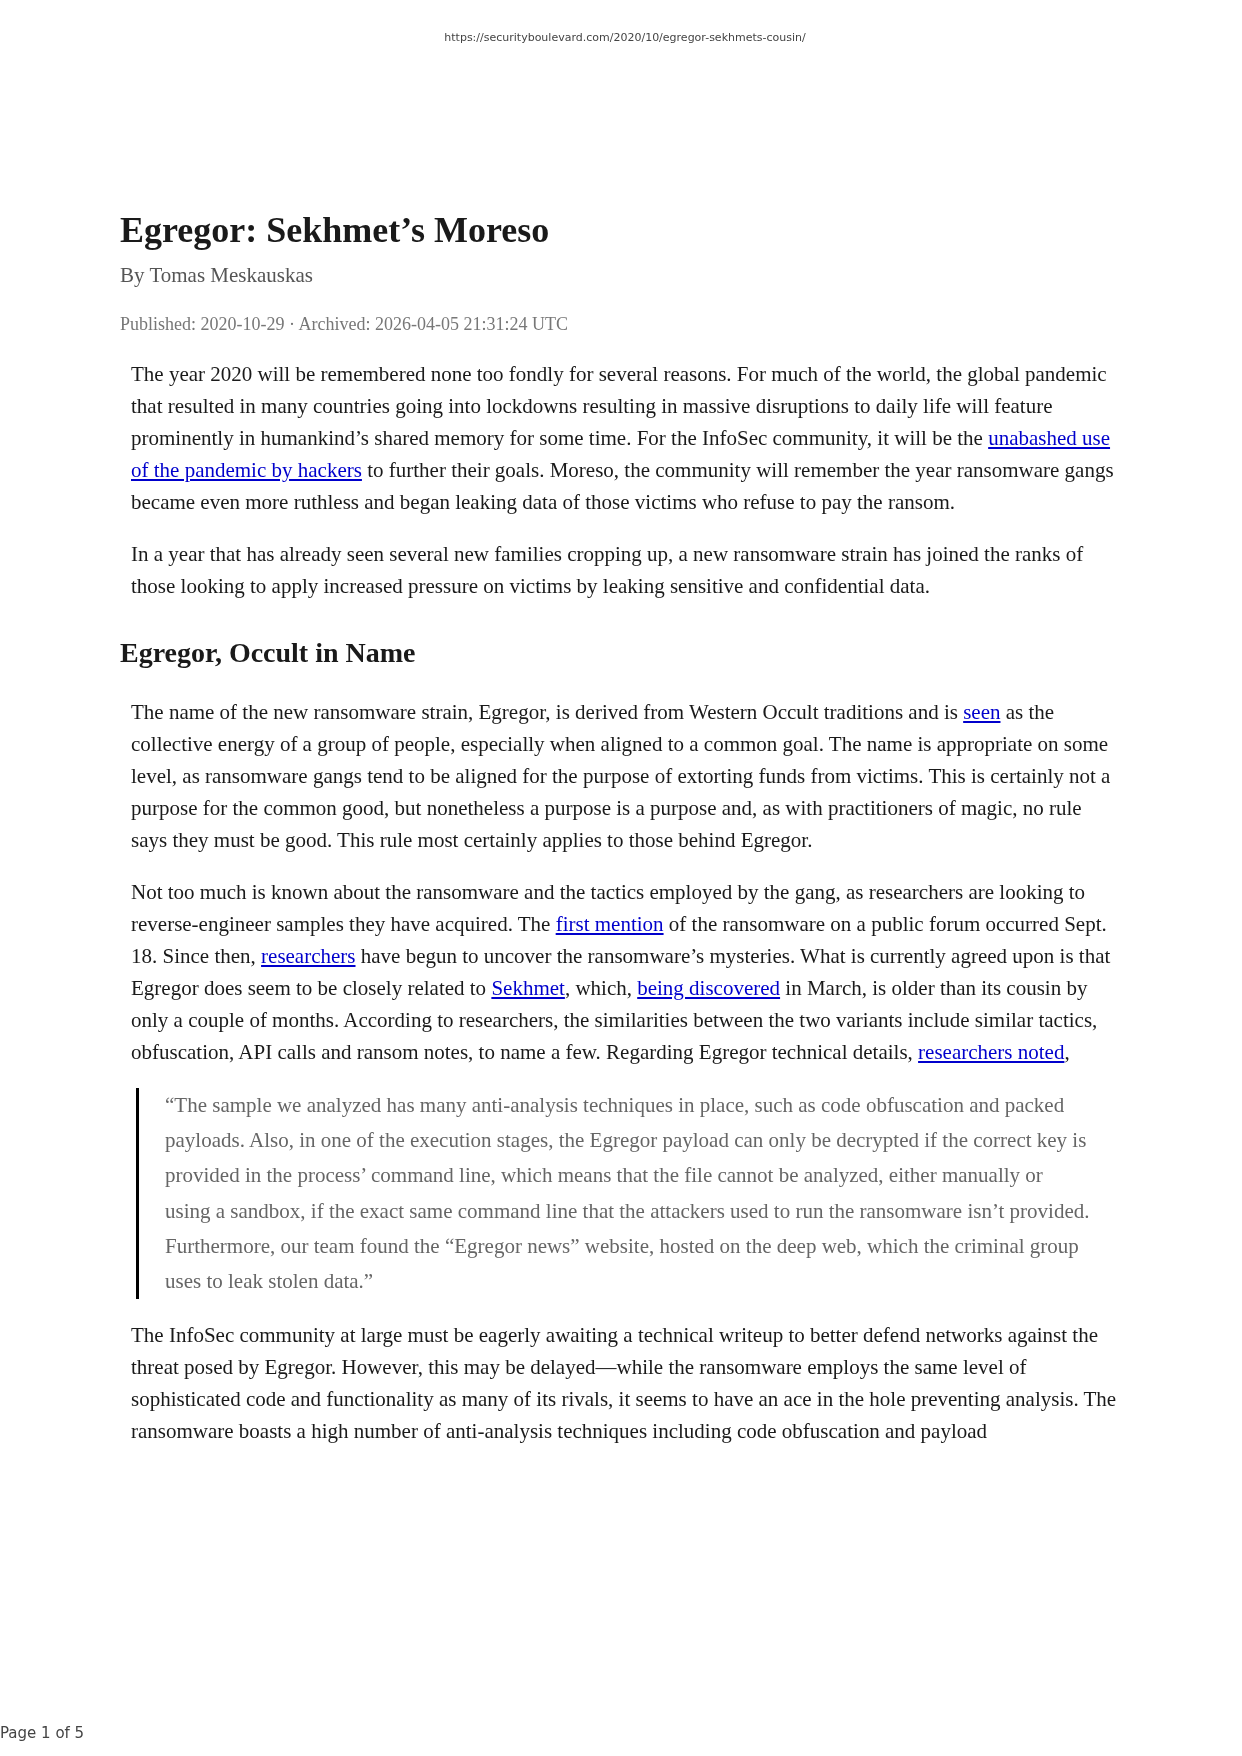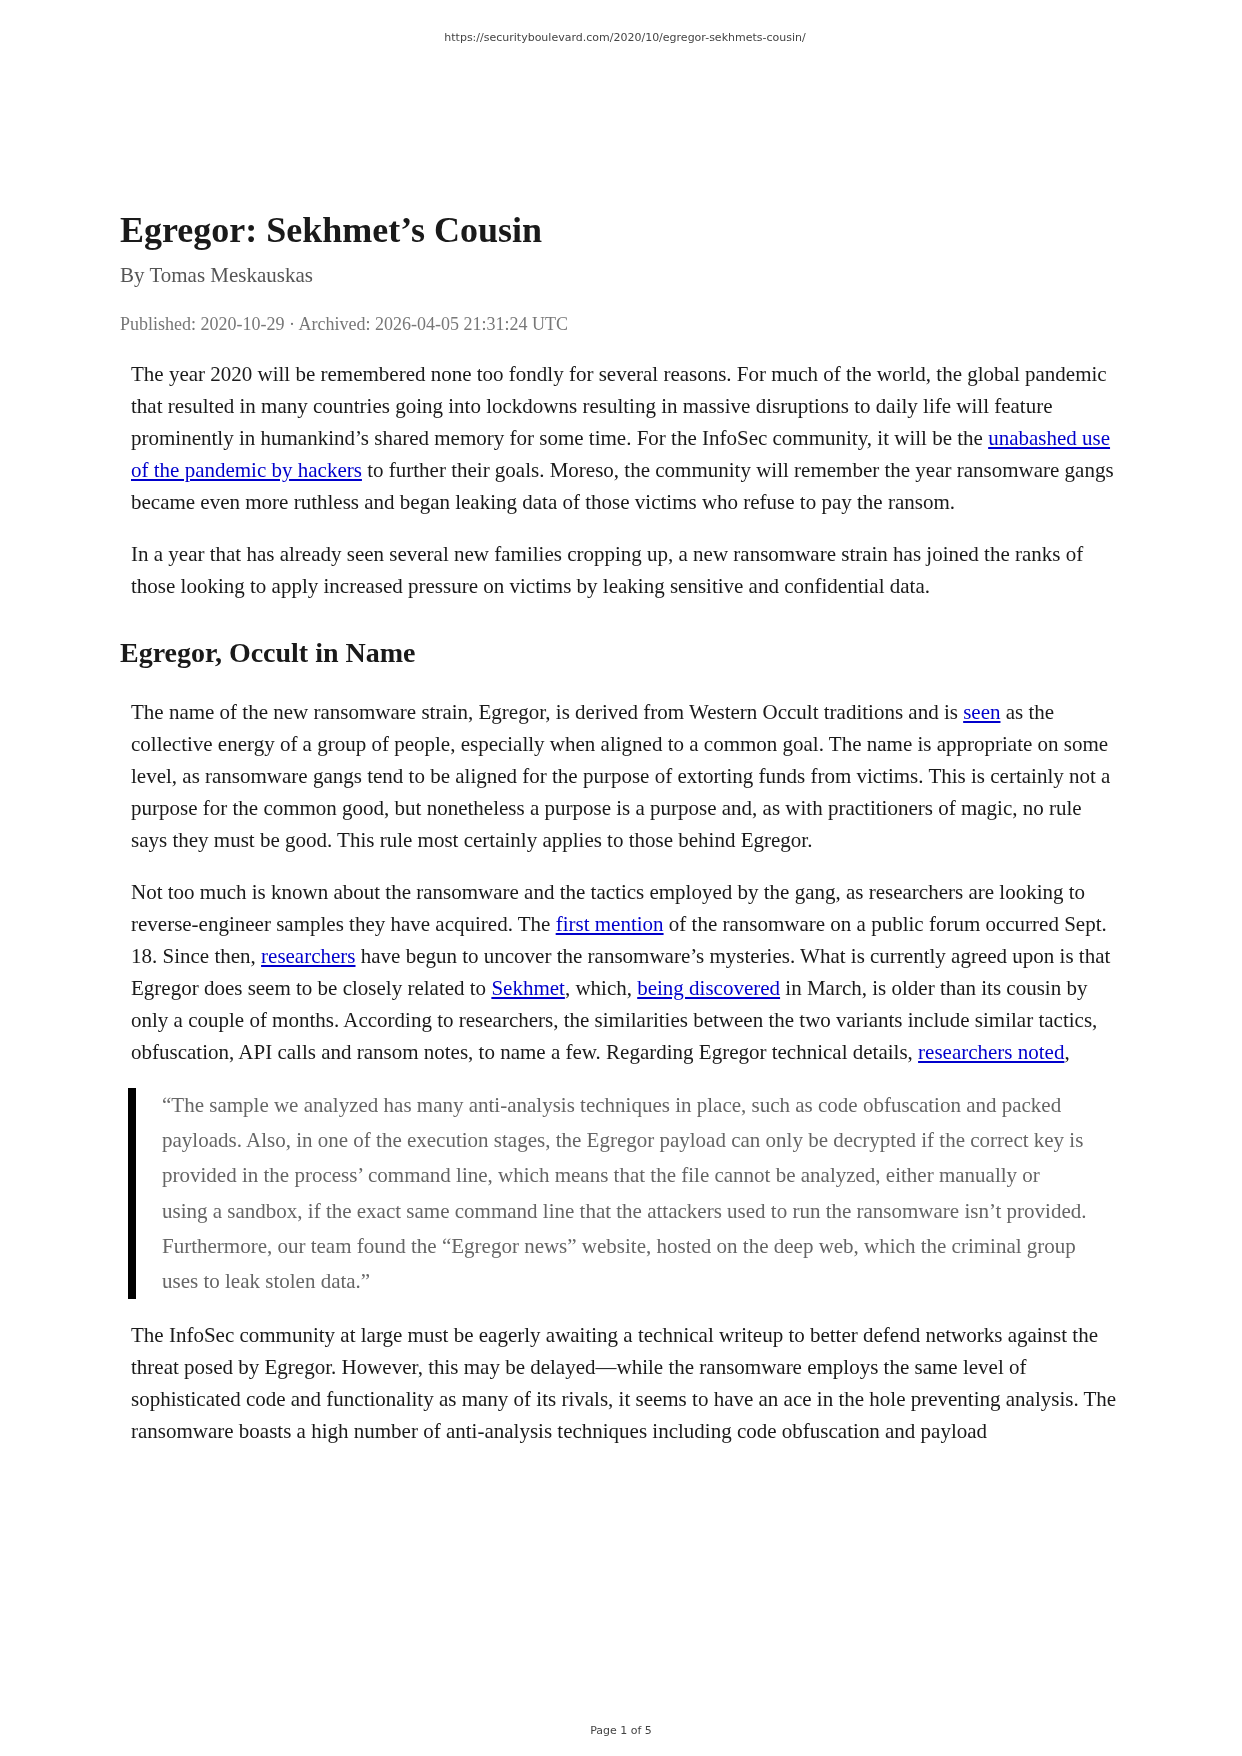--- a/index.html
+++ b/index.html
@@ -21,35 +21,35 @@
     p { font-size: 21px; line-height: 32px; margin: 11px; }
     .p-first { margin-top: 22px; }
     .p-gap { margin-top: 20px; }
     h2 {
       font-family: "Liberation Serif", serif; font-size: 28px; font-weight: bold;
       margin: 34px 0 0 0; line-height: 34px; color: #1a1a1a;
     }
     .after-h2 { margin-top: 26px; }
     a { color: #0000cc; text-decoration: underline; }
     blockquote {
-      margin: 20px 0 0 8px; padding: 0 40px 0 26px; border-left: 8px solid #000000;
+      margin: 20px 0 0 16px; padding: 0 40px 0 26px; border-left: 3px solid #000000;
       color: #666; font-size: 21px; line-height: 35.2px;
     }
     .footer {
-      position: absolute; top: 1724px; left: 0; width: 1242px; text-align: center;
-      font-family: "DejaVu Sans", sans-serif; font-size: 11px; color: #444;
+      position: absolute; top: 1724px; left: 0; width: 1242px; text-align: left;
+      font-family: "DejaVu Sans", sans-serif; font-size: 15px; color: #444;
     }
   </style>
 </head>
 <body>
 
 <div class="url-header">https://securityboulevard.com/2020/10/egregor-sekhmets-cousin/</div>
 
 <div class="article">
-  <h1>Egregor: Sekhmet’s Cousin</h1>
+  <h1>Egregor: Sekhmet’s Moreso</h1>
   <div class="byline">By Tomas Meskauskas</div>
   <div class="meta">Published: 2020-10-29 · Archived: 2026-04-05 21:31:24 UTC</div>
 
   <p class="p-first"><span>The year 2020 will be remembered none too fondly for several reasons. For much of the world, the global pandemic that resulted in many countries going into lockdowns resulting in massive disruptions to daily life will feature prominently in humankind’s shared memory for some time. For the InfoSec community, it will be the </span><a>unabashed use of the pandemic by hackers</a><span> to further their goals. Moreso, the community will remember the year ransomware gangs became even more ruthless and began leaking data of those victims who refuse to pay the ransom.</span></p>
 
   <p class="p-gap">In a year that has already seen several new families cropping up, a new ransomware strain has joined the ranks of those looking to apply increased pressure on victims by leaking sensitive and confidential data.</p>
 
   <h2>Egregor, Occult in Name</h2>
 
   <p class="after-h2"><span>The name of the new ransomware strain, Egregor, is derived from Western Occult traditions and is </span><a>seen</a><span> as the collective energy of a group of people, especially when aligned to a common goal. The name is appropriate on some level, as ransomware gangs tend to be aligned for the purpose of extorting funds from victims. This is certainly not a purpose for the common good, but nonetheless a purpose is a purpose and, as with practitioners of magic, no rule says they must be good. This rule most certainly applies to those behind Egregor.</span></p>

